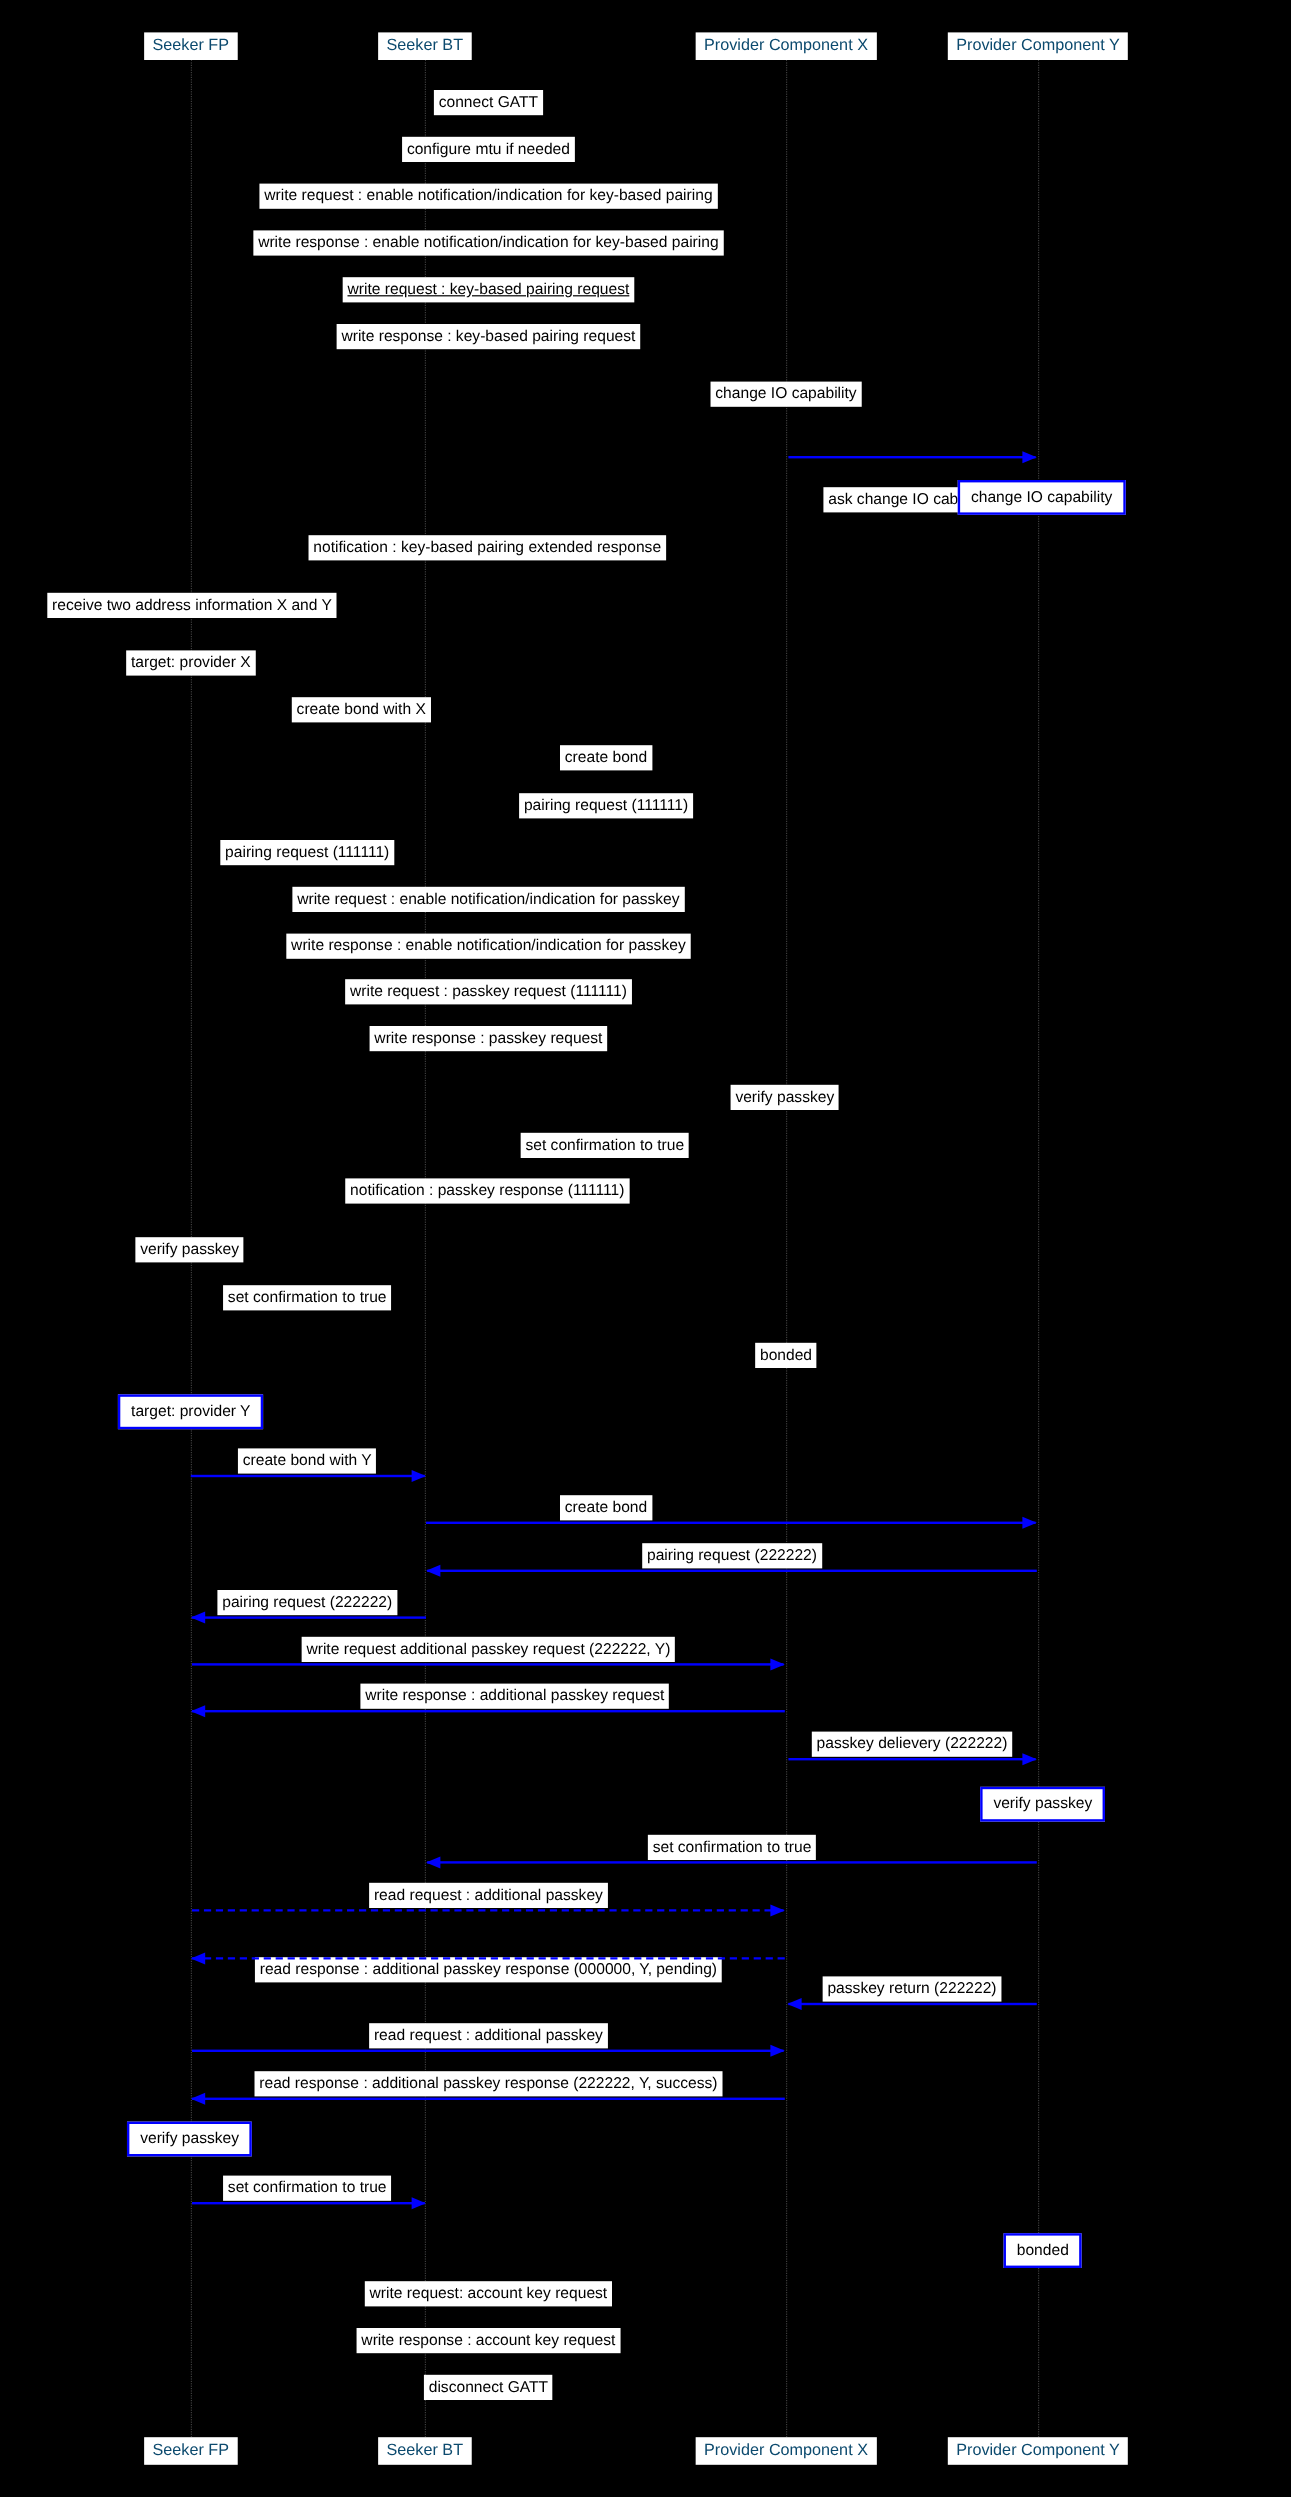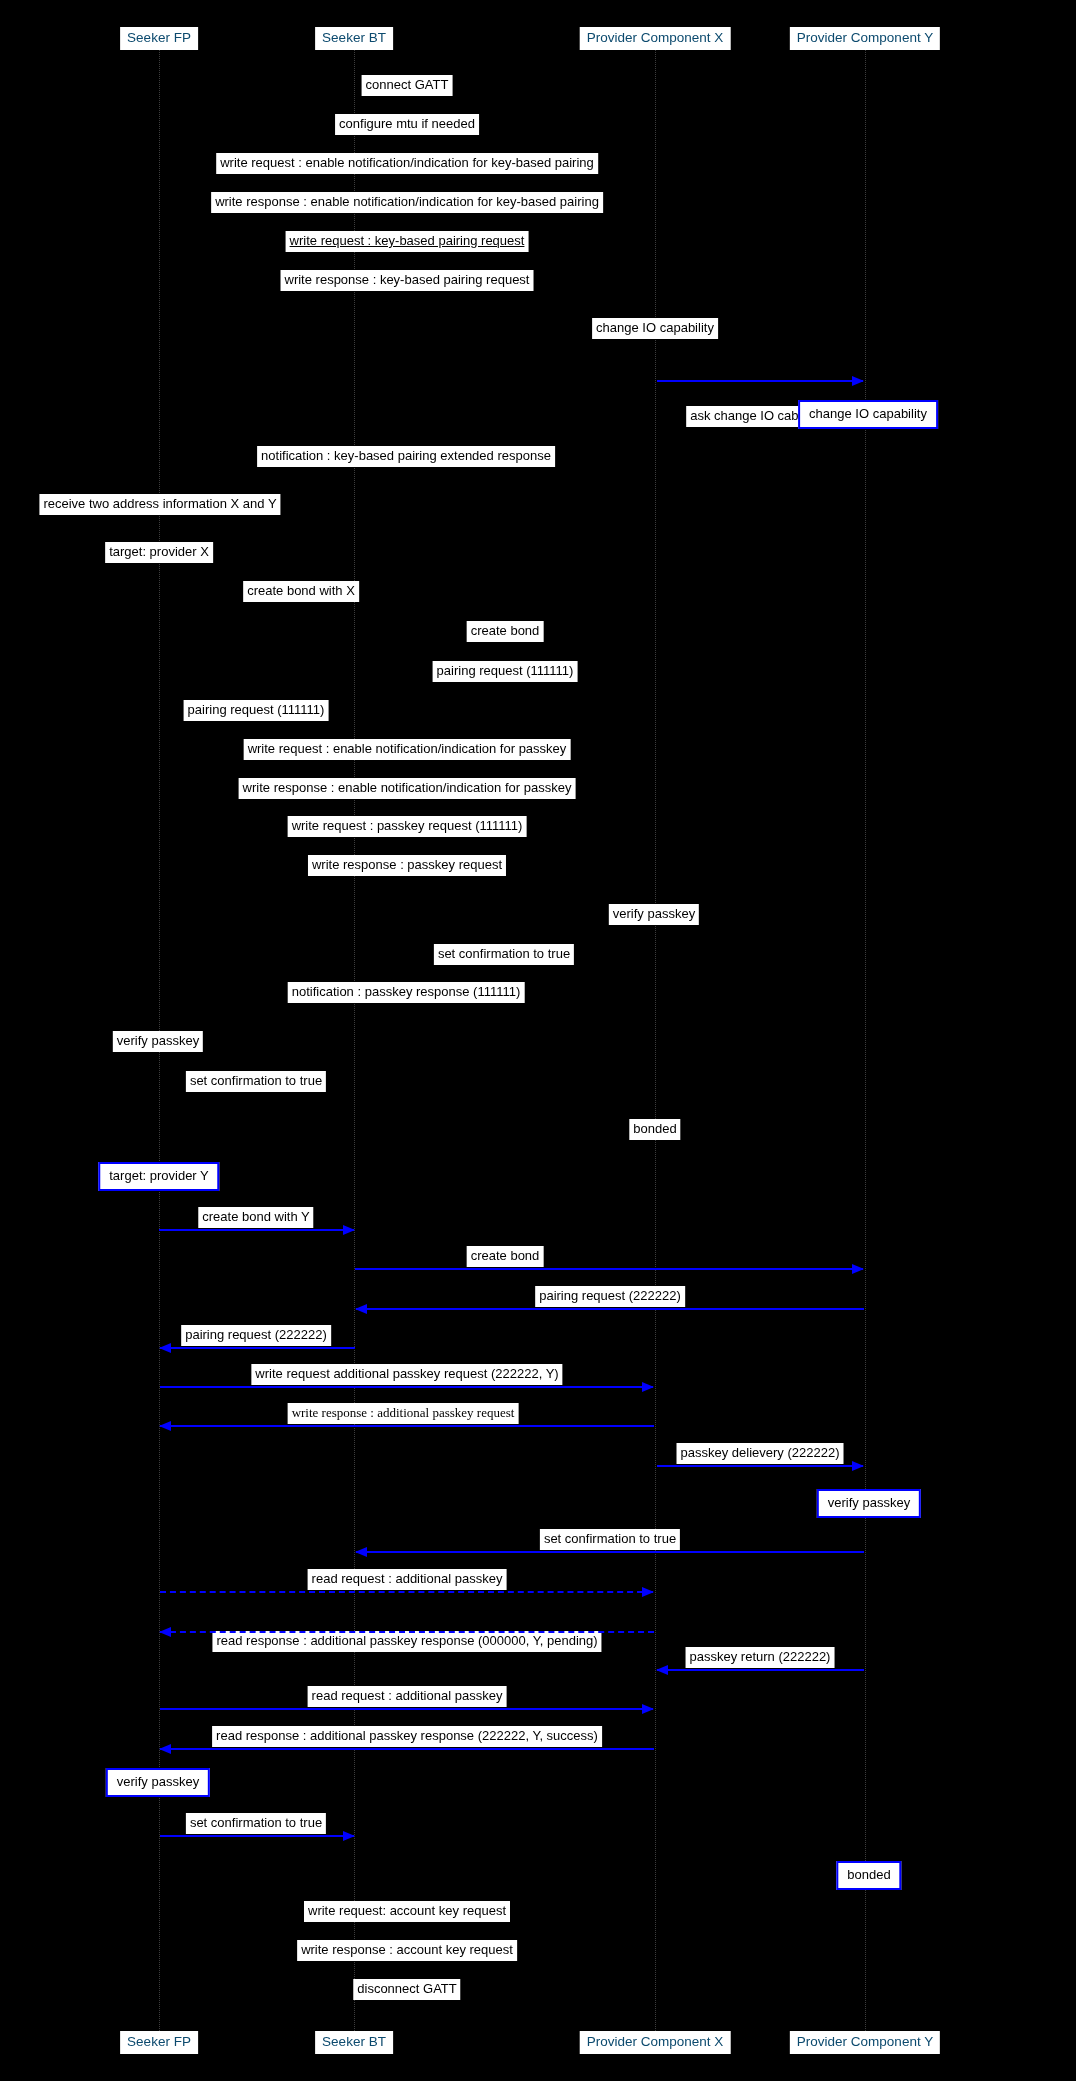--- a/index.html
+++ b/index.html
@@ -79,21 +79,21 @@
       <div class="head left"></div>
     </div>
     <div class="mlabel" style="left: 256px; top: 1325px;">pairing request (222222)</div>
     <div class="arrow" style="left: 160px; top: 1347px; width: 195px;">
       <div class="head left"></div>
     </div>
     <div class="mlabel" style="left: 407px; top: 1364px;">write request additional passkey request (222222, Y)</div>
     <div class="arrow" style="left: 160px; top: 1386px; width: 493px;">
       <div class="head right"></div>
     </div>
-    <div class="mlabel" style="left: 403px; top: 1403px; font-family: Liberation Serif, serif;">write response : additional passkey request</div>
+    <div class="mlabel" style="left: 429px; top: 1403px;">write response : additional passkey request</div>
     <div class="arrow" style="left: 160px; top: 1425px; width: 494px;">
       <div class="head left"></div>
     </div>
     <div class="mlabel" style="left: 760px; top: 1443px;">passkey delievery (222222)</div>
     <div class="arrow" style="left: 657px; top: 1465px; width: 206px;">
       <div class="head right"></div>
     </div>
     <div class="note" style="left: 869px; top: 1489px;">verify passkey</div>
     <div class="mlabel" style="left: 610px; top: 1529px;">set confirmation to true</div>
     <div class="arrow" style="left: 356px; top: 1551px; width: 508px;">

